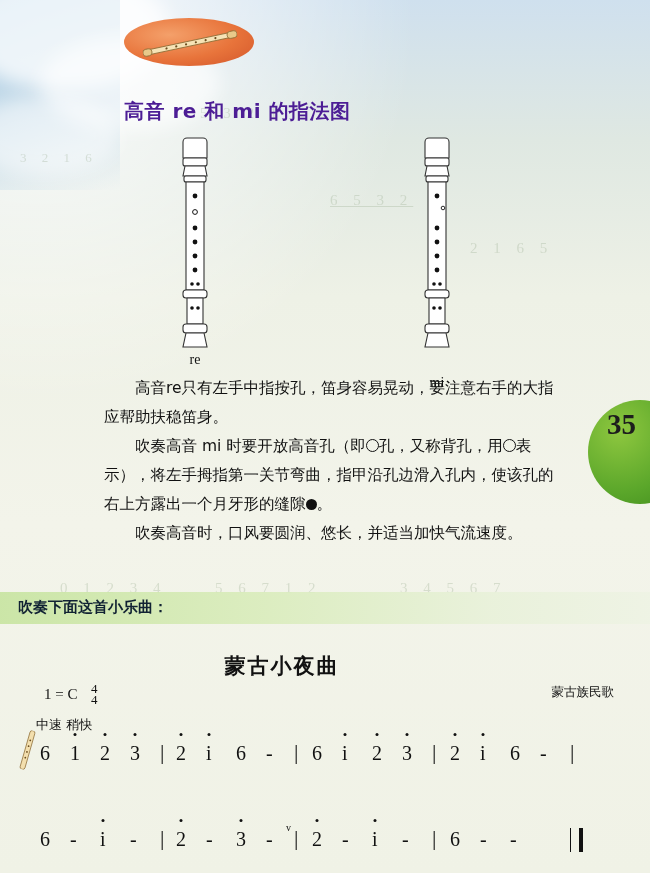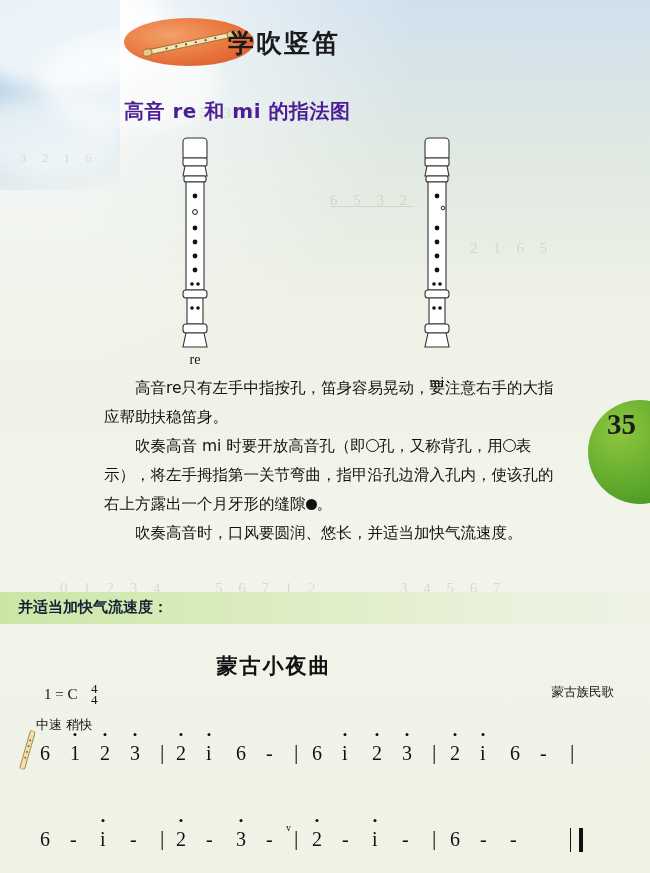--- a/index.html
+++ b/index.html
@@ -186,21 +186,21 @@
     left: 18px;
     top: 598px;
     font-size: 15px;
     font-weight: bold;
     color: #123;
     font-family: "DejaVu Sans", sans-serif;
   }
 
   .song-title {
     position: absolute;
-    left: 0;
+    left: 8px;
     top: 652px;
     width: 548px;
     text-align: center;
     font-size: 21px;
     font-weight: bold;
     color: #111;
     font-family: "DejaVu Sans", sans-serif;
     letter-spacing: 2px;
   }
   .song-credit {
@@ -326,21 +326,20 @@
     <rect x="0" y="3" width="96" height="5" rx="2.5" fill="#f6e3b6" stroke="#8a6a33" stroke-width="0.8"></rect>
     <rect x="0" y="2" width="9" height="7" rx="3" fill="#e8c98a" stroke="#8a6a33" stroke-width="0.8"></rect>
     <rect x="86" y="2" width="10" height="7" rx="3" fill="#e8c98a" stroke="#8a6a33" stroke-width="0.8"></rect>
     <circle cx="24" cy="5.5" r="1.1" fill="#6b4e1f"></circle>
     <circle cx="34" cy="5.5" r="1.1" fill="#6b4e1f"></circle>
     <circle cx="44" cy="5.5" r="1.1" fill="#6b4e1f"></circle>
     <circle cx="54" cy="5.5" r="1.1" fill="#6b4e1f"></circle>
     <circle cx="64" cy="5.5" r="1.1" fill="#6b4e1f"></circle>
     <circle cx="74" cy="5.5" r="1.1" fill="#6b4e1f"></circle>
   </svg>
-  <div class="header-title">学吹竖笛</div>
 </div>
 
 <div class="subtitle">高音 re 和 mi 的指法图</div>
 
 <svg class="recorder r1" viewBox="0 0 48 216">
   <g fill="#ffffff" stroke="#333" stroke-width="1.1">
     <path d="M16 2 h16 a4 4 0 0 1 4 4 v16 h-24 v-16 a4 4 0 0 1 4 -4 z"></path>
     <rect x="12" y="22" width="24" height="8" rx="2"></rect>
     <path d="M14 30 h20 l2 10 h-24 z"></path>
     <rect x="13" y="40" width="22" height="6" rx="2"></rect>
@@ -393,21 +392,21 @@
 <div class="rec-label l1">re</div>
 <div class="rec-label l2">mi</div>
 
 <div class="body-text">
   <p>高音re只有左手中指按孔，笛身容易晃动，要注意右手的大指应帮助扶稳笛身。</p>
   <p><span>吹奏高音 mi 时要开放高音孔（即</span><span class="ring"></span><span>孔，又称背孔，用</span><span class="ring"></span><span>表示），将左手拇指第一关节弯曲，指甲沿孔边滑入孔内，使该孔的右上方露出一个月牙形的缝隙</span><span class="moon"></span><span>。</span></p>
   <p>吹奏高音时，口风要圆润、悠长，并适当加快气流速度。</p>
 </div>
 
 <div class="band"></div>
-<div class="band-text">并适当加快气流速度：</div>
+<div class="band-text">吹奏下面这首小乐曲：</div>
 
 <div class="song-title">蒙古小夜曲</div>
 <div class="song-credit">蒙古族民歌</div>
 
 <div class="key-sig">
   <span>1 =</span>
   <span>C</span>
   <span class="meter">
     <span class="num">4</span>
     <span class="den">4</span>

